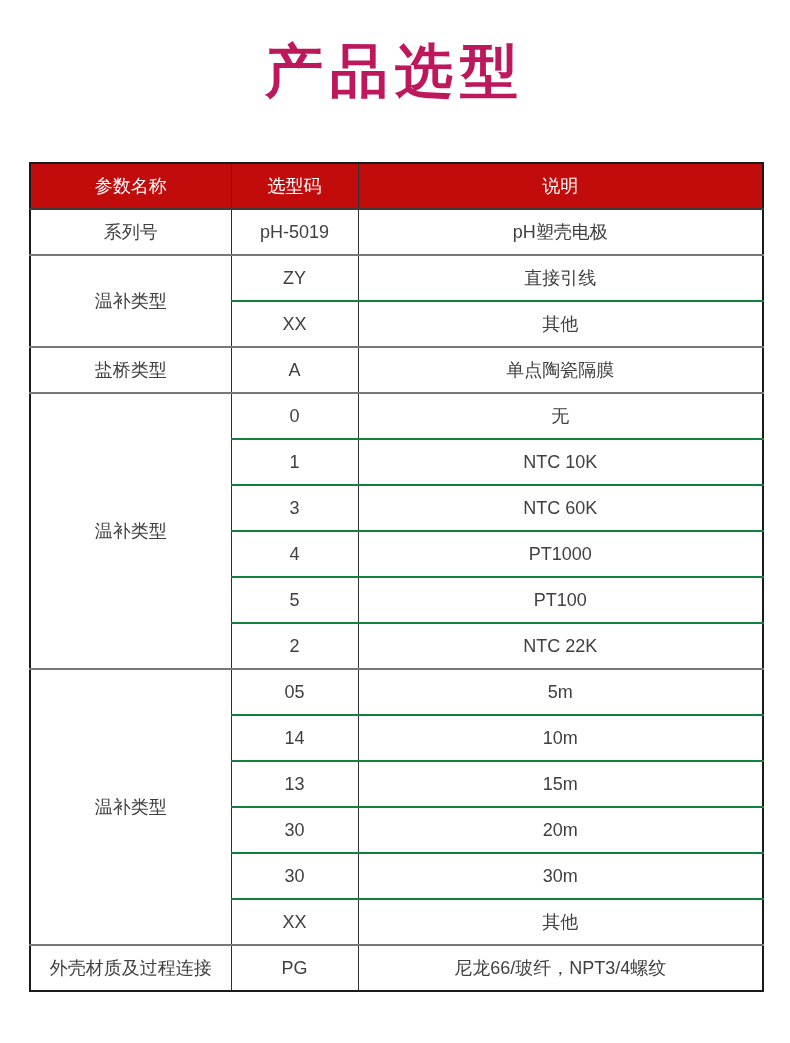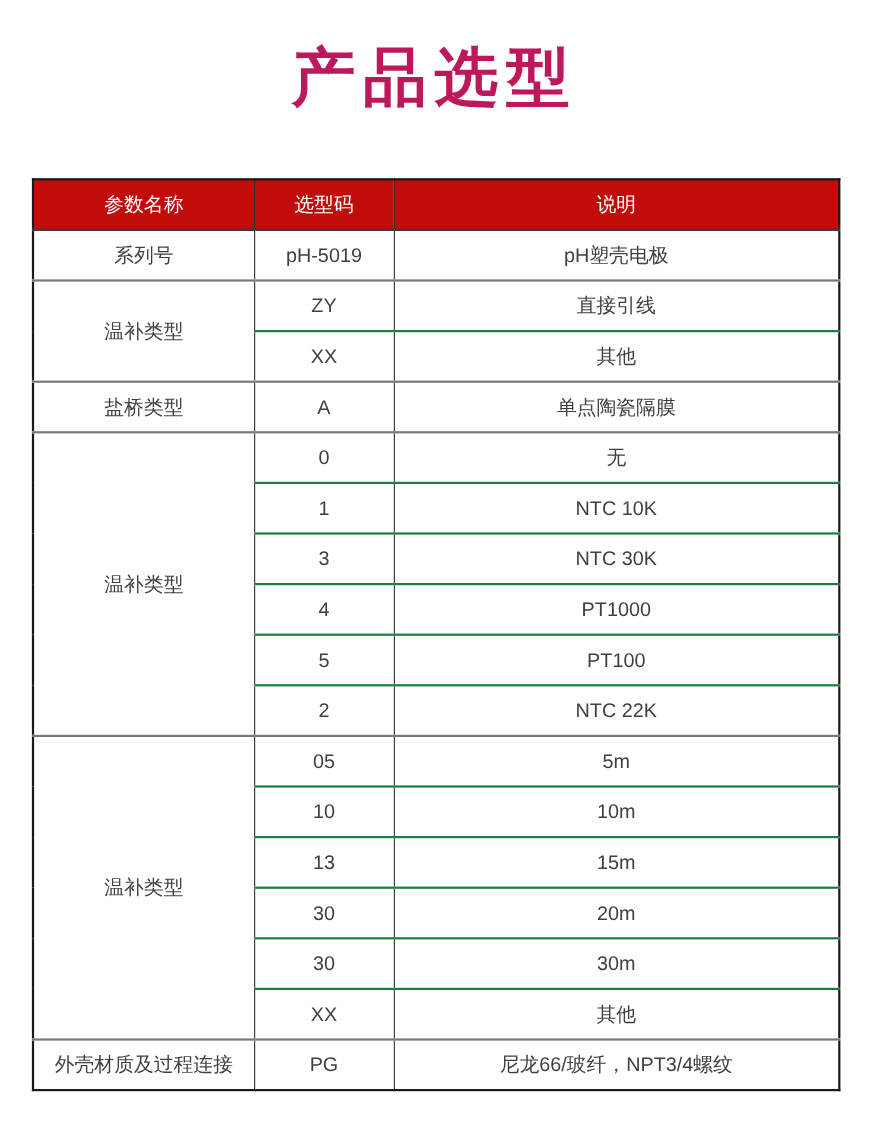--- a/index.html
+++ b/index.html
@@ -101,41 +101,41 @@
           <td class="param-cell" rowspan="6">温补类型</td>
           <td class="code-cell">0</td>
           <td class="desc-cell">无</td>
         </tr>
         <tr>
           <td class="code-cell">1</td>
           <td class="desc-cell">NTC 10K</td>
         </tr>
         <tr>
           <td class="code-cell">3</td>
-          <td class="desc-cell">NTC 30K</td>
+          <td class="desc-cell">NTC 60K</td>
         </tr>
         <tr>
           <td class="code-cell">4</td>
           <td class="desc-cell">PT1000</td>
         </tr>
         <tr>
           <td class="code-cell">5</td>
           <td class="desc-cell">PT100</td>
         </tr>
         <tr>
           <td class="code-cell">2</td>
           <td class="desc-cell">NTC 22K</td>
         </tr>
         <tr class="section-start">
           <td class="param-cell" rowspan="6">温补类型</td>
           <td class="code-cell">05</td>
           <td class="desc-cell">5m</td>
         </tr>
         <tr>
-          <td class="code-cell">10</td>
+          <td class="code-cell">14</td>
           <td class="desc-cell">10m</td>
         </tr>
         <tr>
           <td class="code-cell">13</td>
           <td class="desc-cell">15m</td>
         </tr>
         <tr>
           <td class="code-cell">30</td>
           <td class="desc-cell">20m</td>
         </tr>

